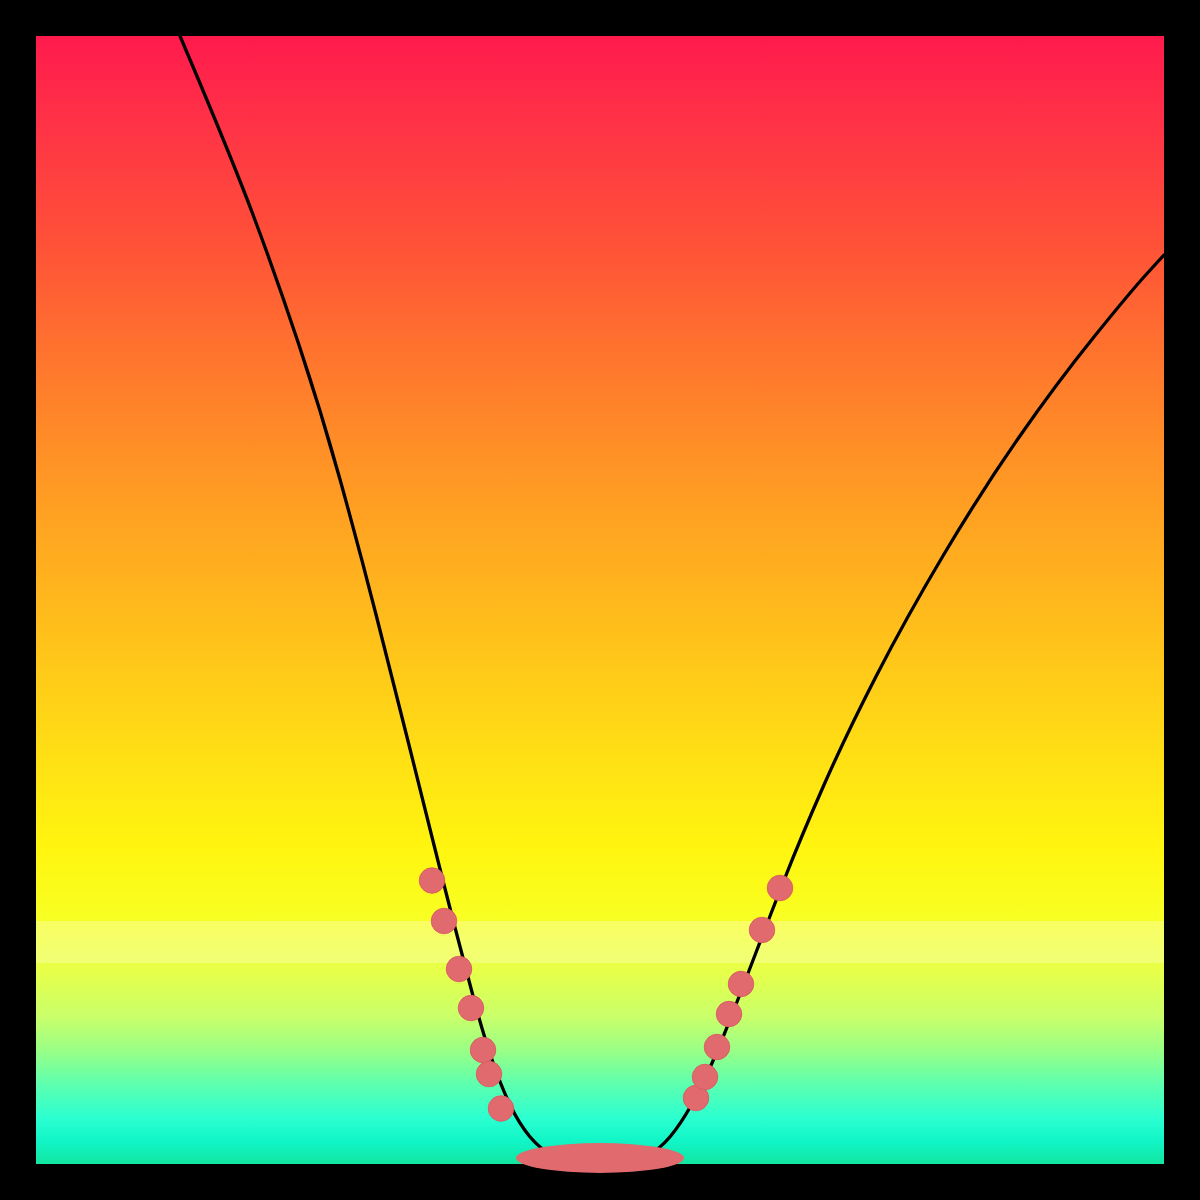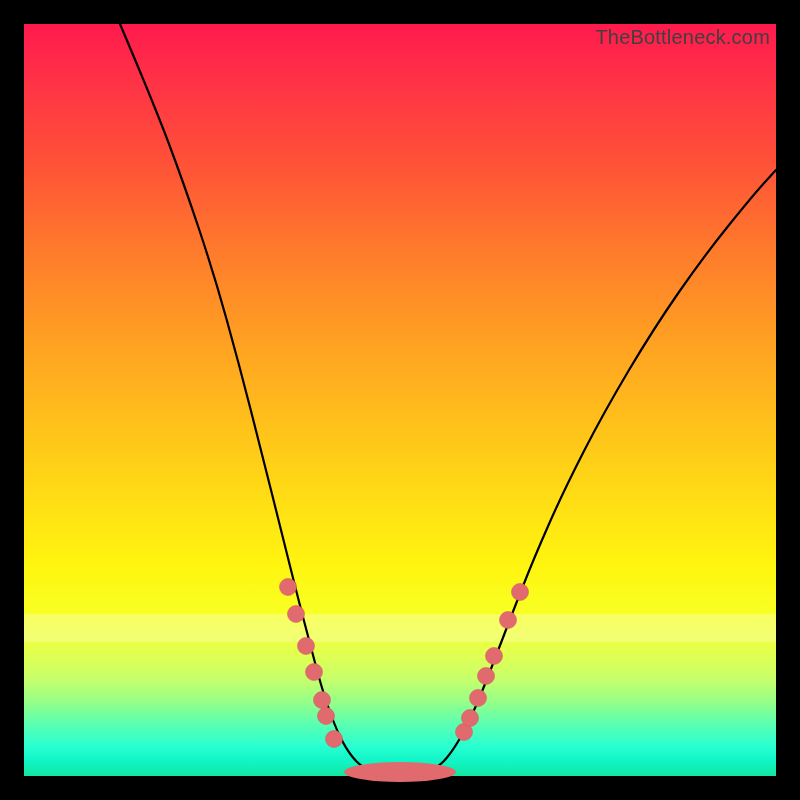--- a/index.html
+++ b/index.html
@@ -81,21 +81,20 @@
   .blob {
     fill: #e16a6f;
   }
 </style>
 </head>
 <body>
 
 <div class="frame">
   <div class="plot">
 
-    <div class="watermark">TheBottleneck.com</div>
 
     <div class="pale-band band1"></div>
 
     <svg class="curve" viewBox="0 0 752 752">
       <path id="bn-curve" class="curve-path" d="M 96 0 Q 130 80 145 120 Q 160 160 175 205 Q 190 250 202.5 295 Q 215 340 226.5 385 Q 238 430 248 470 Q 258 510 265.5 540 Q 273 570 279.5 595 Q 286 620 292 642.5 Q 298 665 304 682.5 Q 310 700 316 712.5 Q 322 725 329 733.5 Q 336 742 344 746 Q 352 750 360 751 Q 368 752 376 752 Q 384 752 392 751 Q 400 750 408 746 Q 416 742 423 733.5 Q 430 725 437 712.5 Q 444 700 451 684 Q 458 668 465 650 Q 472 632 480 611 Q 488 590 499 562 Q 510 534 525 500 Q 540 466 560 427 Q 580 388 605 346 Q 630 304 655 268 Q 680 232 705 201 Q 730 170 741 158 T 752 146"></path>
       <g id="dots-left">
           <circle cx="264" cy="563" r="8.5" class="dot"></circle>
           <circle cx="272" cy="590" r="8.5" class="dot"></circle>
           <circle cx="282" cy="622" r="8.5" class="dot"></circle>
           <circle cx="290" cy="648" r="8.5" class="dot"></circle>

